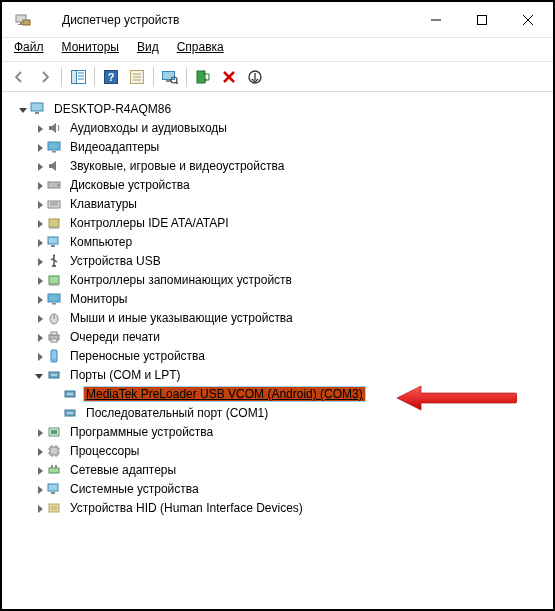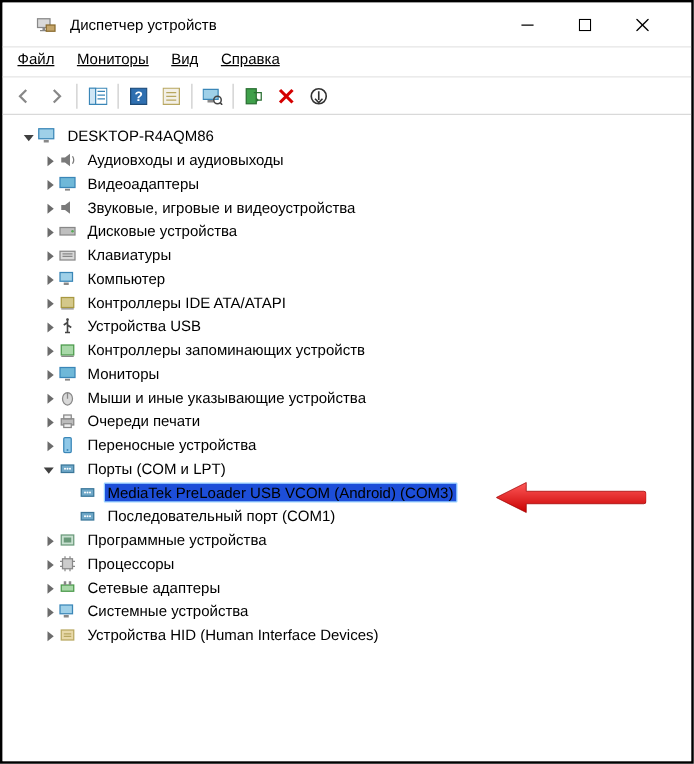--- a/index.html
+++ b/index.html
@@ -1,38 +1,38 @@
 <!DOCTYPE html>
 <html><head>
   <meta charset="utf-8">
   <style>
     * { box-sizing: border-box; margin: 0; padding: 0; font-family: 'Segoe UI', Tahoma, sans-serif; }
     body { background: #fff; width: 555px; height: 611px; border: 2px solid #000; }
     .window { width: 100%; height: 100%; display: flex; flex-direction: column; background: #fff; }
-    .titlebar { height: 36px; display: flex; align-items: center; padding: 0 16px; border-bottom: 1px solid #e5e5e5; }
+    .titlebar { height: 36px; display: flex; align-items: center; padding: 0 2px; border-bottom: 1px solid #e5e5e5; gap: 20px; }
     .titlebar-icon { width: 22px; height: 22px; margin-left: 8px; margin-right: 8px; display: flex; align-items: center; justify-content: center; }
     .titlebar-title { font-size: 12px; flex: 1; }
     .win-controls { display: flex; }
     .win-btn { width: 46px; height: 32px; display: flex; align-items: center; justify-content: center; font-size: 13px; cursor: default; }
     .win-btn svg { width: 10px; height: 10px; }
     .menubar { height: 24px; display: flex; padding: 0 8px; gap: 10px; border-bottom: 1px solid #e5e5e5; }
     .menu-item { font-size: 12px; padding: 2px 4px; cursor: default; }
     .menu-item .ul { text-decoration: underline; }
     .toolbar { height: 30px; display: flex; align-items: center; padding: 0 4px; border-bottom: 1px solid #d9d9d9; gap: 0; }
     .tb-btn { width: 24px; height: 24px; display: flex; align-items: center; justify-content: center; margin: 0 1px; border: 1px solid transparent; }
     .tb-sep { width: 1px; height: 20px; background: #ccc; margin: 0 3px; }
     .tree { flex: 1; overflow: auto; padding: 6px 4px; font-size: 12px; color: #000; }
     .node { display: flex; align-items: flex-end; height: 19px; white-space: nowrap; }
     .exp { width: 14px; height: 14px; display: flex; align-items: center; justify-content: center; cursor: default; }
     .exp::before { content: ''; display: block; width: 0; height: 0; }
     .exp.open::before { border-left: 4px solid transparent; border-top: 5px solid #404040; border-right: 4px solid transparent; margin-top: 1px; }
     .exp.closed::before { border-top: 4px solid transparent; border-left: 5px solid #6b6b6b; border-bottom: 4px solid transparent; margin-left: 2px; }
     .ico { width: 16px; height: 16px; margin-right: 5px; display: flex; align-items: center; justify-content: center; flex-shrink: 0; }
     .label { padding: 1px 3px; border-radius: 1px; }
-    .label.selected { background: #1d4ed8; border: 1px solid #99d1ff; padding: 0 2px; }
+    .label.selected { background: #c2410c; border: 1px solid #99d1ff; padding: 0 2px; text-decoration: underline; }
     .arrow-callout { position: absolute; pointer-events: none; }
     .arrow-callout svg { display: block; }
     .content-wrap { position: relative; flex: 1; display: flex; flex-direction: column; }
     .i-lvl0 { padding-left: 10px; }
     .i-lvl1 { padding-left: 26px; }
     .i-lvl2 { padding-left: 42px; }
   </style>
 </head>
 <body>
 <div class="window">
@@ -207,36 +207,36 @@
               <line x1="3" y1="8" x2="11" y2="8" stroke="#888"></line>
             </svg>
           </span>
           <span class="label">Клавиатуры</span>
         </div>
 
   <div class="node i-lvl1">
           <span class="exp closed"></span>
           <span class="ico">
             <svg width="14" height="14" viewBox="0 0 14 14">
+              <rect x="2" y="3" width="10" height="8" fill="#d4c88a" stroke="#a89840"></rect>
+              <line x1="2" y1="12" x2="12" y2="12" stroke="#888"></line>
+            </svg>
+          </span>
+          <span class="label">Контроллеры IDE ATA/ATAPI</span>
+        </div>
+
+  <div class="node i-lvl1">
+          <span class="exp closed"></span>
+          <span class="ico">
+            <svg width="14" height="14" viewBox="0 0 14 14">
               <rect x="1" y="2" width="10" height="7" fill="#9fd0e8" stroke="#3a86b7"></rect>
               <rect x="4" y="10" width="4" height="2" fill="#888"></rect>
             </svg>
           </span>
           <span class="label">Компьютер</span>
-        </div>
-
-  <div class="node i-lvl1">
-          <span class="exp closed"></span>
-          <span class="ico">
-            <svg width="14" height="14" viewBox="0 0 14 14">
-              <rect x="2" y="3" width="10" height="8" fill="#d4c88a" stroke="#a89840"></rect>
-              <line x1="2" y1="12" x2="12" y2="12" stroke="#888"></line>
-            </svg>
-          </span>
-          <span class="label">Контроллеры IDE ATA/ATAPI</span>
         </div>
 
   <div class="node i-lvl1">
           <span class="exp closed"></span>
           <span class="ico">
             <svg width="14" height="14" viewBox="0 0 14 14">
               <path d="M7 1 L7 12 M7 4 L4 6 M7 6 L10 8 M5 12 L9 12" fill="none" stroke="#444" stroke-width="1.3"></path>
               <circle cx="7" cy="1.5" r="1" fill="#444"></circle>
             </svg>
           </span>

